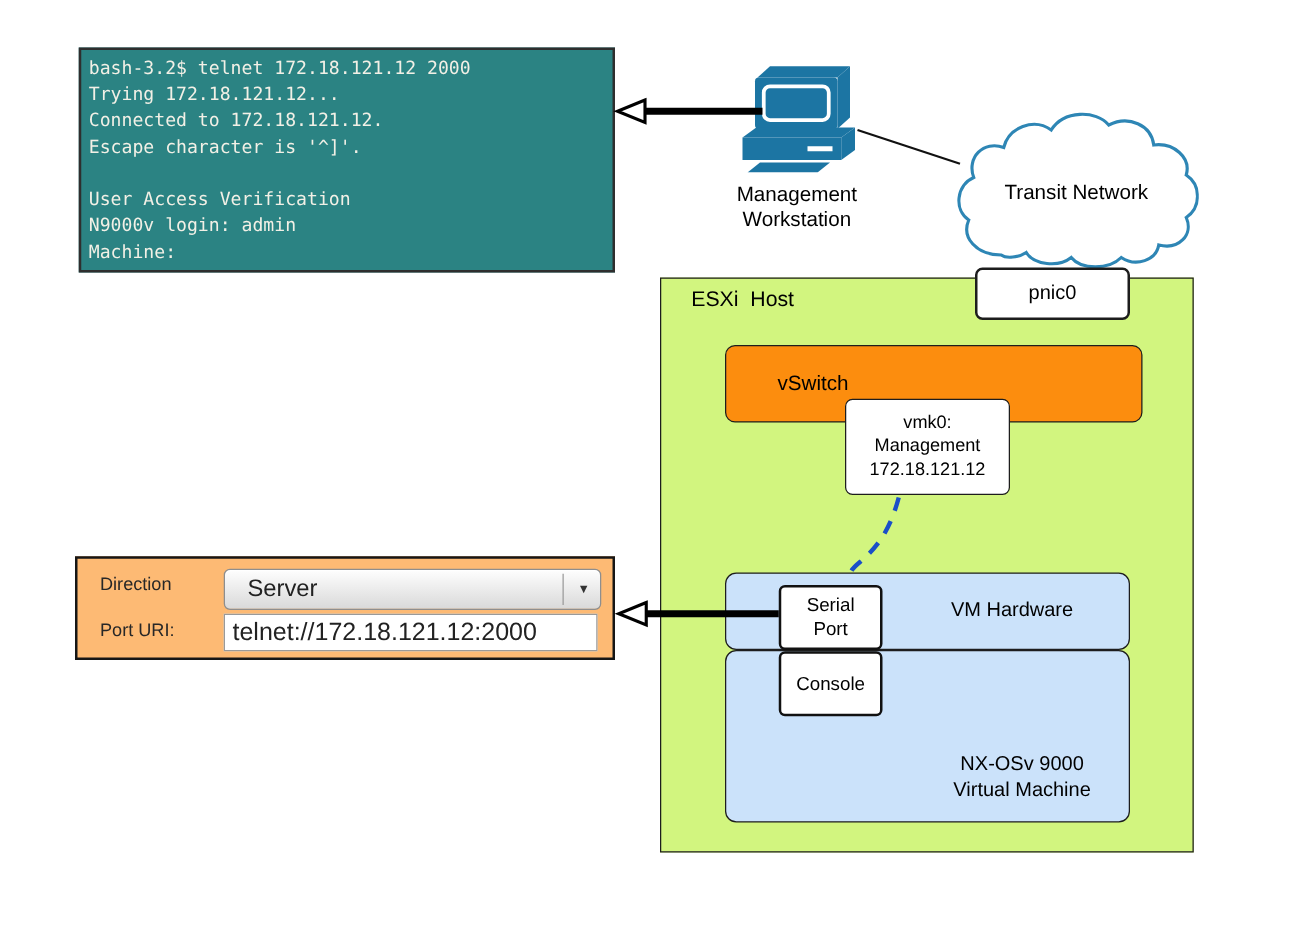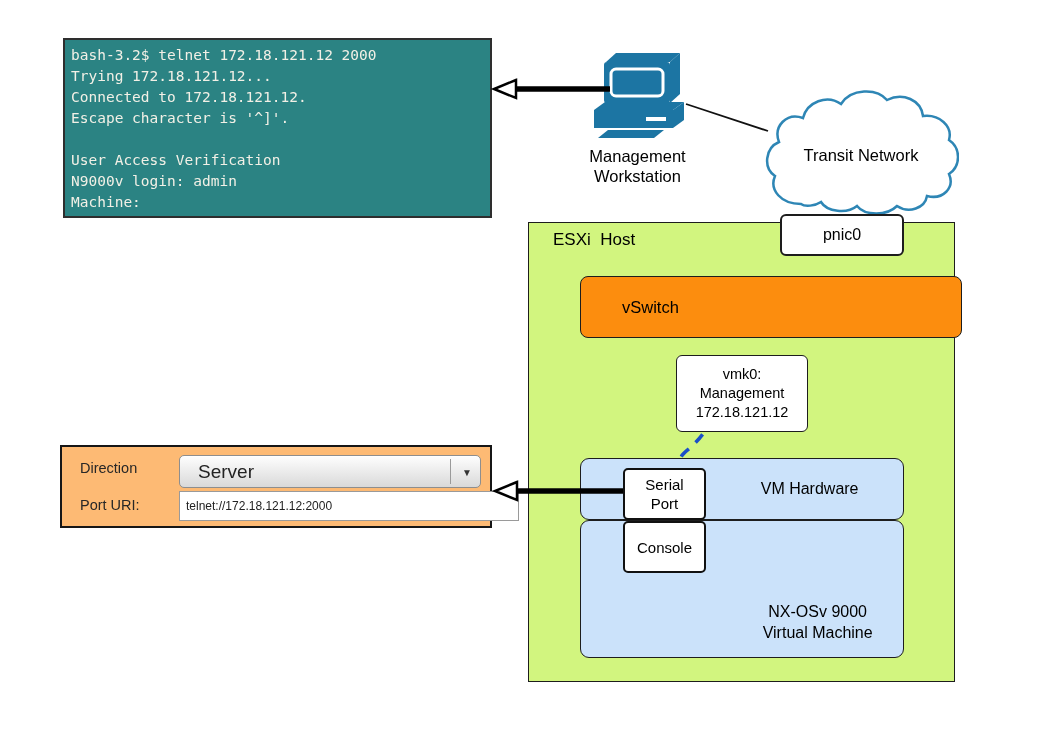--- a/index.html
+++ b/index.html
@@ -44,30 +44,30 @@
     left:553px; top:230px; font-size:17px; white-space:pre; z-index:2;
   }
   .nic-box {
     left:780px; width:124px; background:#fff; border:2px solid #1d1d1d;
     border-radius:6px; display:flex; align-items:center; justify-content:center;
     font-size:16px; z-index:5;
   }
   .pnic  { top:214px; height:42px; }
   .vmnic { top:256px; height:40px; }
   .vswitch {
-    left:580px; top:276px; width:382px; height:62px;
+    left:580px; top:276px; width:334px; height:62px;
     background:var(--vswitch-orange,#FC8D0E); border:1.5px solid #1d1d1d;
     border-radius:8px; display:flex; align-items:center;
     padding-left:41px; font-size:16.5px; z-index:3;
   }
   .vmk0 {
     left:676px; top:319px; width:132px; height:77px;
     background:#fff; border:1.5px solid #1d1d1d; border-radius:6px;
     display:flex; flex-direction:column; align-items:center; justify-content:center;
-    font-size:14.5px; line-height:19px; text-align:center; z-index:5;margin-top:36px;
+    font-size:14.5px; line-height:19px; text-align:center; z-index:5;
   }
   .blue-box {
     left:580px; width:324px; background:var(--vm-blue,#CBE2FA);
     border:1.5px solid #1d1d1d; border-radius:9px; z-index:3;
   }
   .vmhw  { top:458px; height:62px;padding-left:36px; }
   .nxosv { top:520px; height:138px; }
   .vmhw-label {
     position:absolute; left:71%; top:50%; transform:translate(-50%,-50%);
     font-size:16px; white-space:nowrap;
@@ -103,23 +103,23 @@
     position:absolute; left:18px; top:0; line-height:31px; font-size:19px; color:#222;
   }
   .dropdown-sep {
     position:absolute; right:29px; top:3px; bottom:3px; width:1px; background:#9a9a9a;
   }
   .dropdown-arrow {
     position:absolute; right:8px; top:50%; transform:translateY(-50%);
     font-size:10px; color:#333;
   }
   .port-input {
-    position:absolute; left:117px; top:44px; width:340px; height:30px;
+    position:absolute; left:117px; top:44px; width:299px; height:30px;
     border:1.5px solid #9a9a9a; border-radius:0; background:#fff;
-    font-family:"Liberation Sans", sans-serif; font-size:12px; color:#222;
+    font-family:"Liberation Sans", sans-serif; font-size:20px; color:#222;
     padding:0 6px; box-sizing:border-box; outline:none;
   }
 
   
   .svg-layer { position:absolute; left:0; top:0; width:1046px; height:746px; pointer-events:none; }
   .z1 { z-index:1; } .z4 { z-index:4; } .z6 { z-index:6; }
 </style>
 </head>
 <body>
 

